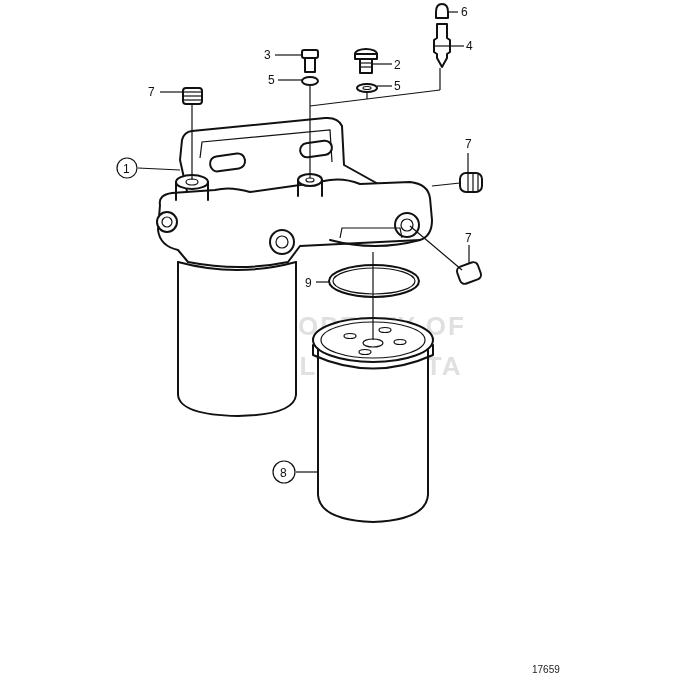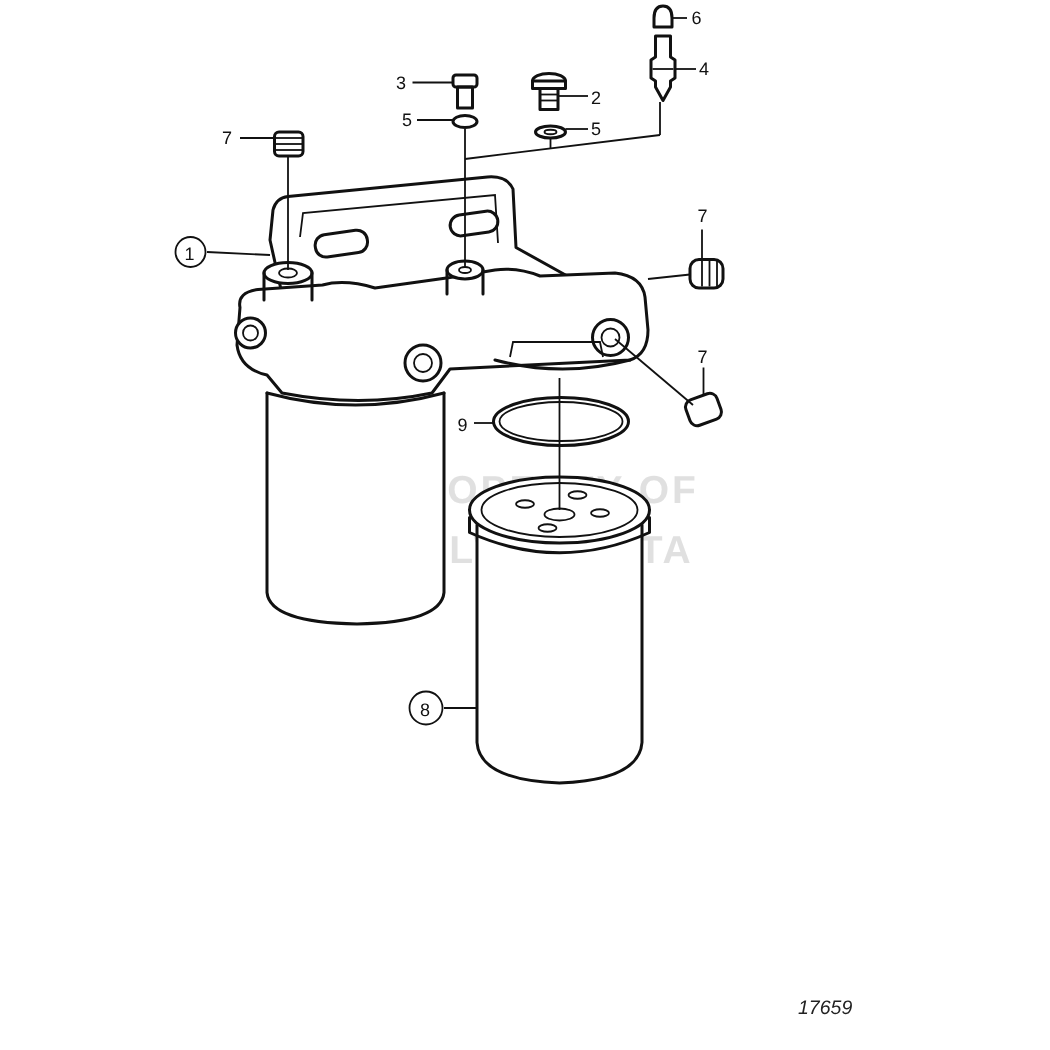--- a/index.html
+++ b/index.html
@@ -3,21 +3,21 @@
 <meta charset="utf-8">
 <style>
   html, body { margin:0; padding:0; background:#ffffff; }
   body { width:700px; height:700px; position:relative; overflow:hidden; font-family:"Liberation Sans", sans-serif; }
   #canvas { position:absolute; left:0; top:0; width:700px; height:700px; }
   .lbl { font-family:"Liberation Sans", sans-serif; font-size:12px; fill:#111; }
   .stroke { stroke:#111; fill:none; stroke-width:2; stroke-linejoin:round; stroke-linecap:round; }
   .thin { stroke:#111; fill:none; stroke-width:1.2; }
   .fillw { fill:#fff; }
   .wm { font-family:"Liberation Sans", sans-serif; font-weight:bold; fill:#c8c8c8; opacity:0.55; letter-spacing:2px; }
-  .drawing-no { position:absolute; left:532px; top:664px; font-size:13px; color:#222; font-family:"Liberation Sans", sans-serif;font-style:italic; }
+  .drawing-no { position:absolute; left:532px; top:664px; font-size:10px; color:#222; font-family:"Liberation Sans", sans-serif; }
 </style>
 </head>
 <body>
 
 <div id="canvas">
 <svg width="700" height="700" viewBox="0 0 700 700" xmlns="http://www.w3.org/2000/svg">
 
   <g>
     <text class="wm" x="258" y="335" font-size="26">PROPERTY OF</text>
     <text class="wm" x="258" y="375" font-size="26">VOLVO PENTA</text>

